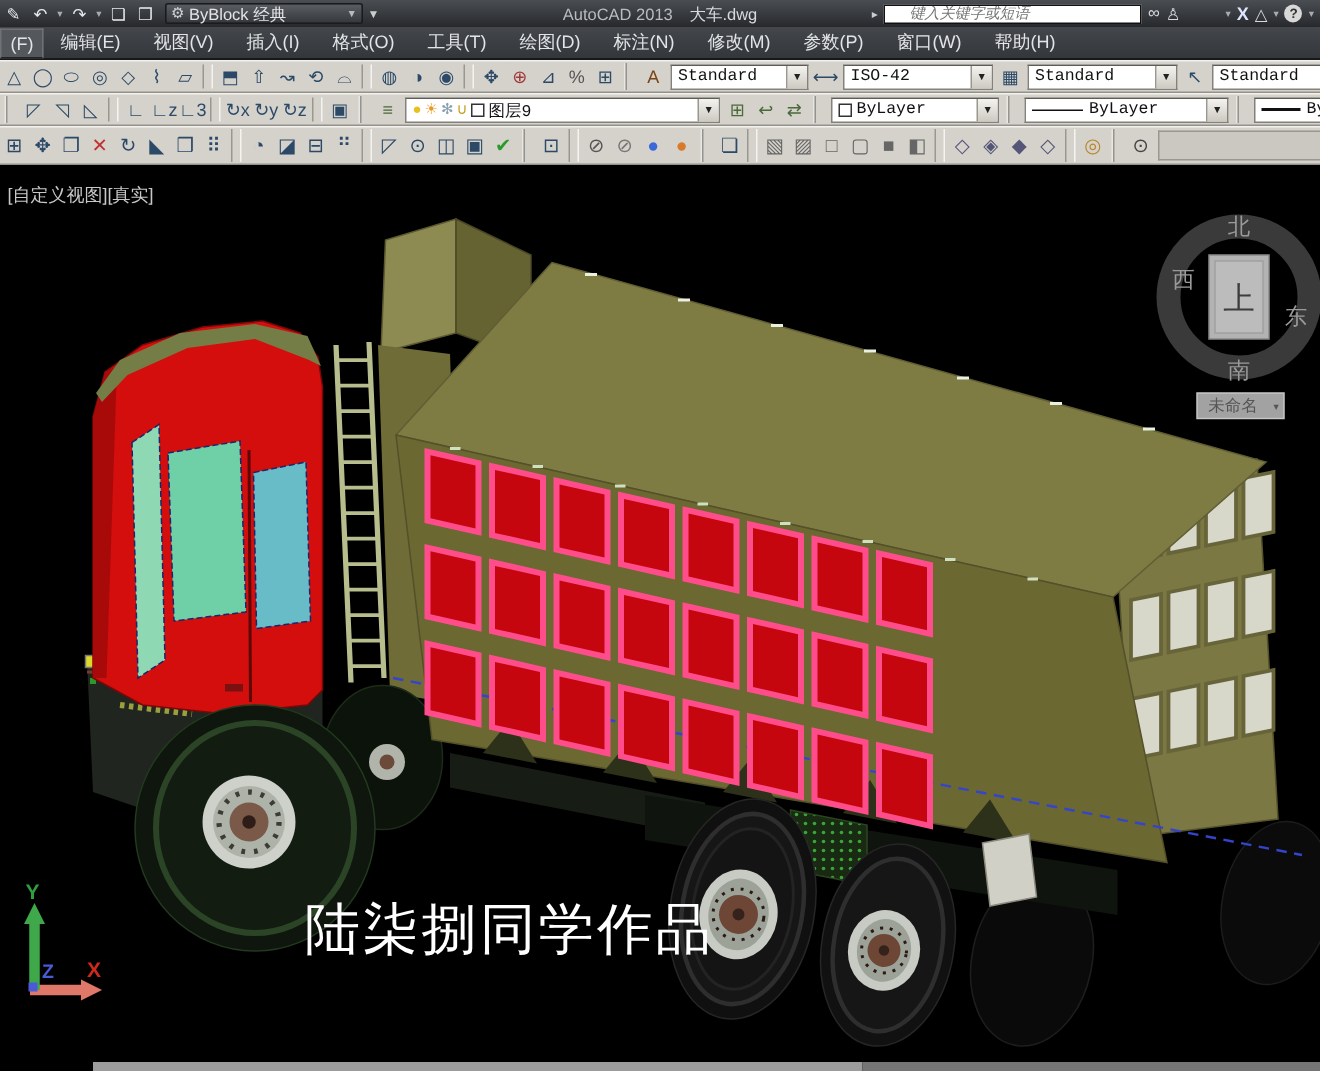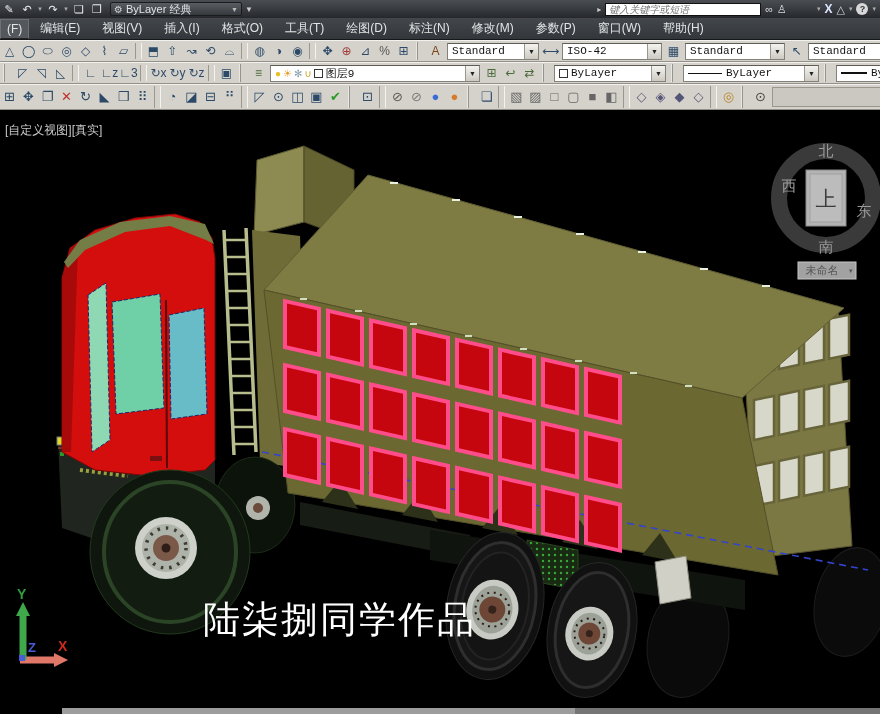--- a/index.html
+++ b/index.html
@@ -18,22 +18,22 @@
     padding:0 3px;color:#e2e4e8;}
   .ws-combo .gear{font-size:10px;margin-right:3px;color:#cfd2d6;}
   .ws-combo .lbl{flex:1;white-space:nowrap;overflow:hidden;}
   .ws-combo .arr{font-size:7px;color:#bbb;}
   .ws-extra{font-size:8px;margin-left:3px;color:#ccc;}
   .apptitle{position:absolute;left:0;right:0;text-align:center;pointer-events:none;
     color:#b9bcc2;font-size:11px;}
   .apptitle b{color:#d7dade;font-weight:normal;margin-left:8px;}
   .infocenter{position:absolute;right:4px;top:1px;height:16px;display:flex;align-items:center;gap:4px;}
   .flyarr{font-size:8px;color:#ccc;}
-  .search{width:156px;height:13px;background:#fff;border:1px solid #111;font-size:10px;
-    font-style:italic;color:#888;padding:0 3px;}
+  .search{width:172px;height:13px;background:#fff;border:1px solid #111;font-size:10px;
+    font-style:italic;color:#888;padding:0 16px;}
   .icbtn{color:#d8dade;font-size:11px;}
   .icsm{font-size:7px;color:#aaa;}
   .xlogo{font-weight:bold;color:#dfe6ff;font-size:12px;}
   .helpbtn{width:12px;height:12px;border-radius:50%;background:#d8d8d8;color:#333;
     font-size:9px;font-weight:bold;text-align:center;line-height:12px;}
 
   
   .menubar{position:absolute;left:0;top:18px;width:880px;height:22px;
     background:linear-gradient(#43474b,#33363a);display:flex;align-items:center;
     color:#e2e4e6;font-size:12px;border-bottom:1px solid #17181a;}
@@ -90,24 +90,28 @@
     <span class="qbtn">✎</span>
         <span class="qbtn">↶</span>
         <span class="qbtn qcaret">▾</span>
         <span class="qbtn">↷</span>
         <span class="qbtn qcaret">▾</span>
         <span class="qbtn">❏</span>
         <span class="qbtn">❒</span>
       </div>
     <div class="ws-combo">
       <span class="gear">⚙</span>
-      <span class="lbl">ByLayer 经典</span>
+      <span class="lbl">ByBlock 经典</span>
       <span class="arr">▼</span>
     </div>
     <span class="ws-extra">▼</span>
+    <div class="apptitle">
+      <span>AutoCAD 2013</span>
+      <b>大车.dwg</b>
+    </div>
     <div class="infocenter">
       <span class="flyarr">▸</span>
       <input class="search" placeholder="键入关键字或短语" style="">
       <span class="icbtn">∞</span>
       <span class="icbtn">♙</span>
       <span style="font-size:11px;margin-top:43px;">登录</span>
       <span class="icsm">▾</span>
       <span class="xlogo">X</span>
       <span class="icbtn">△</span>
       <span class="icsm">▾</span>

